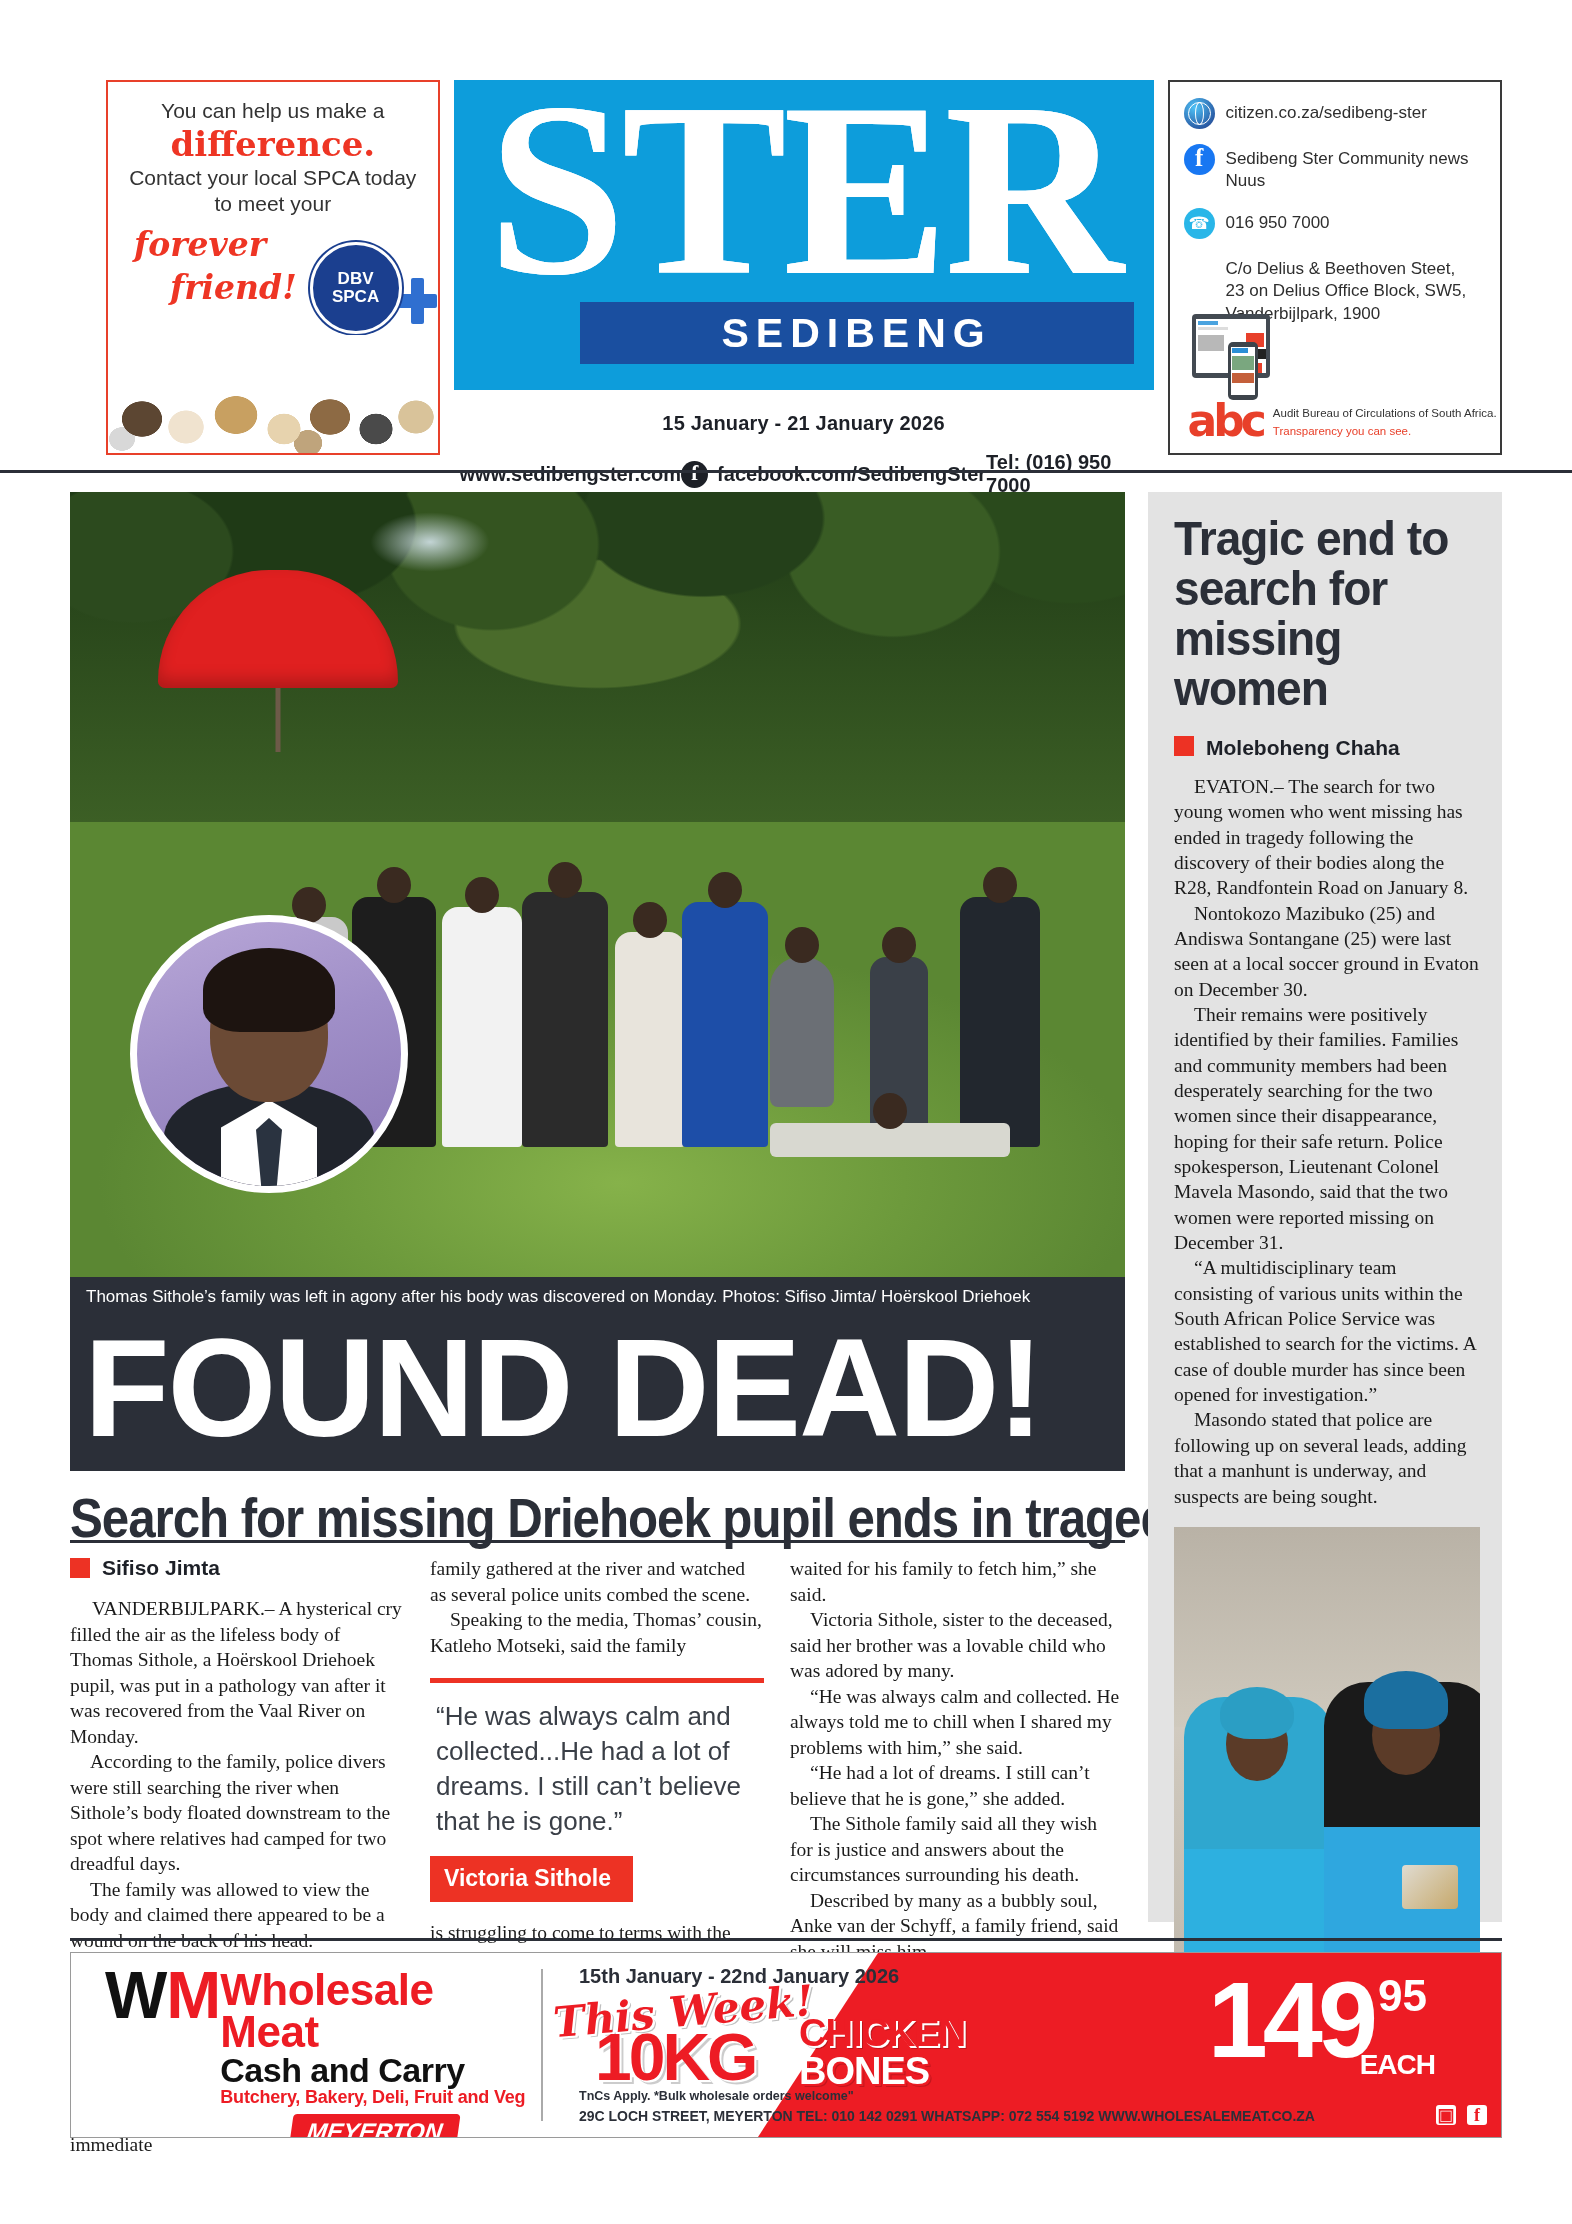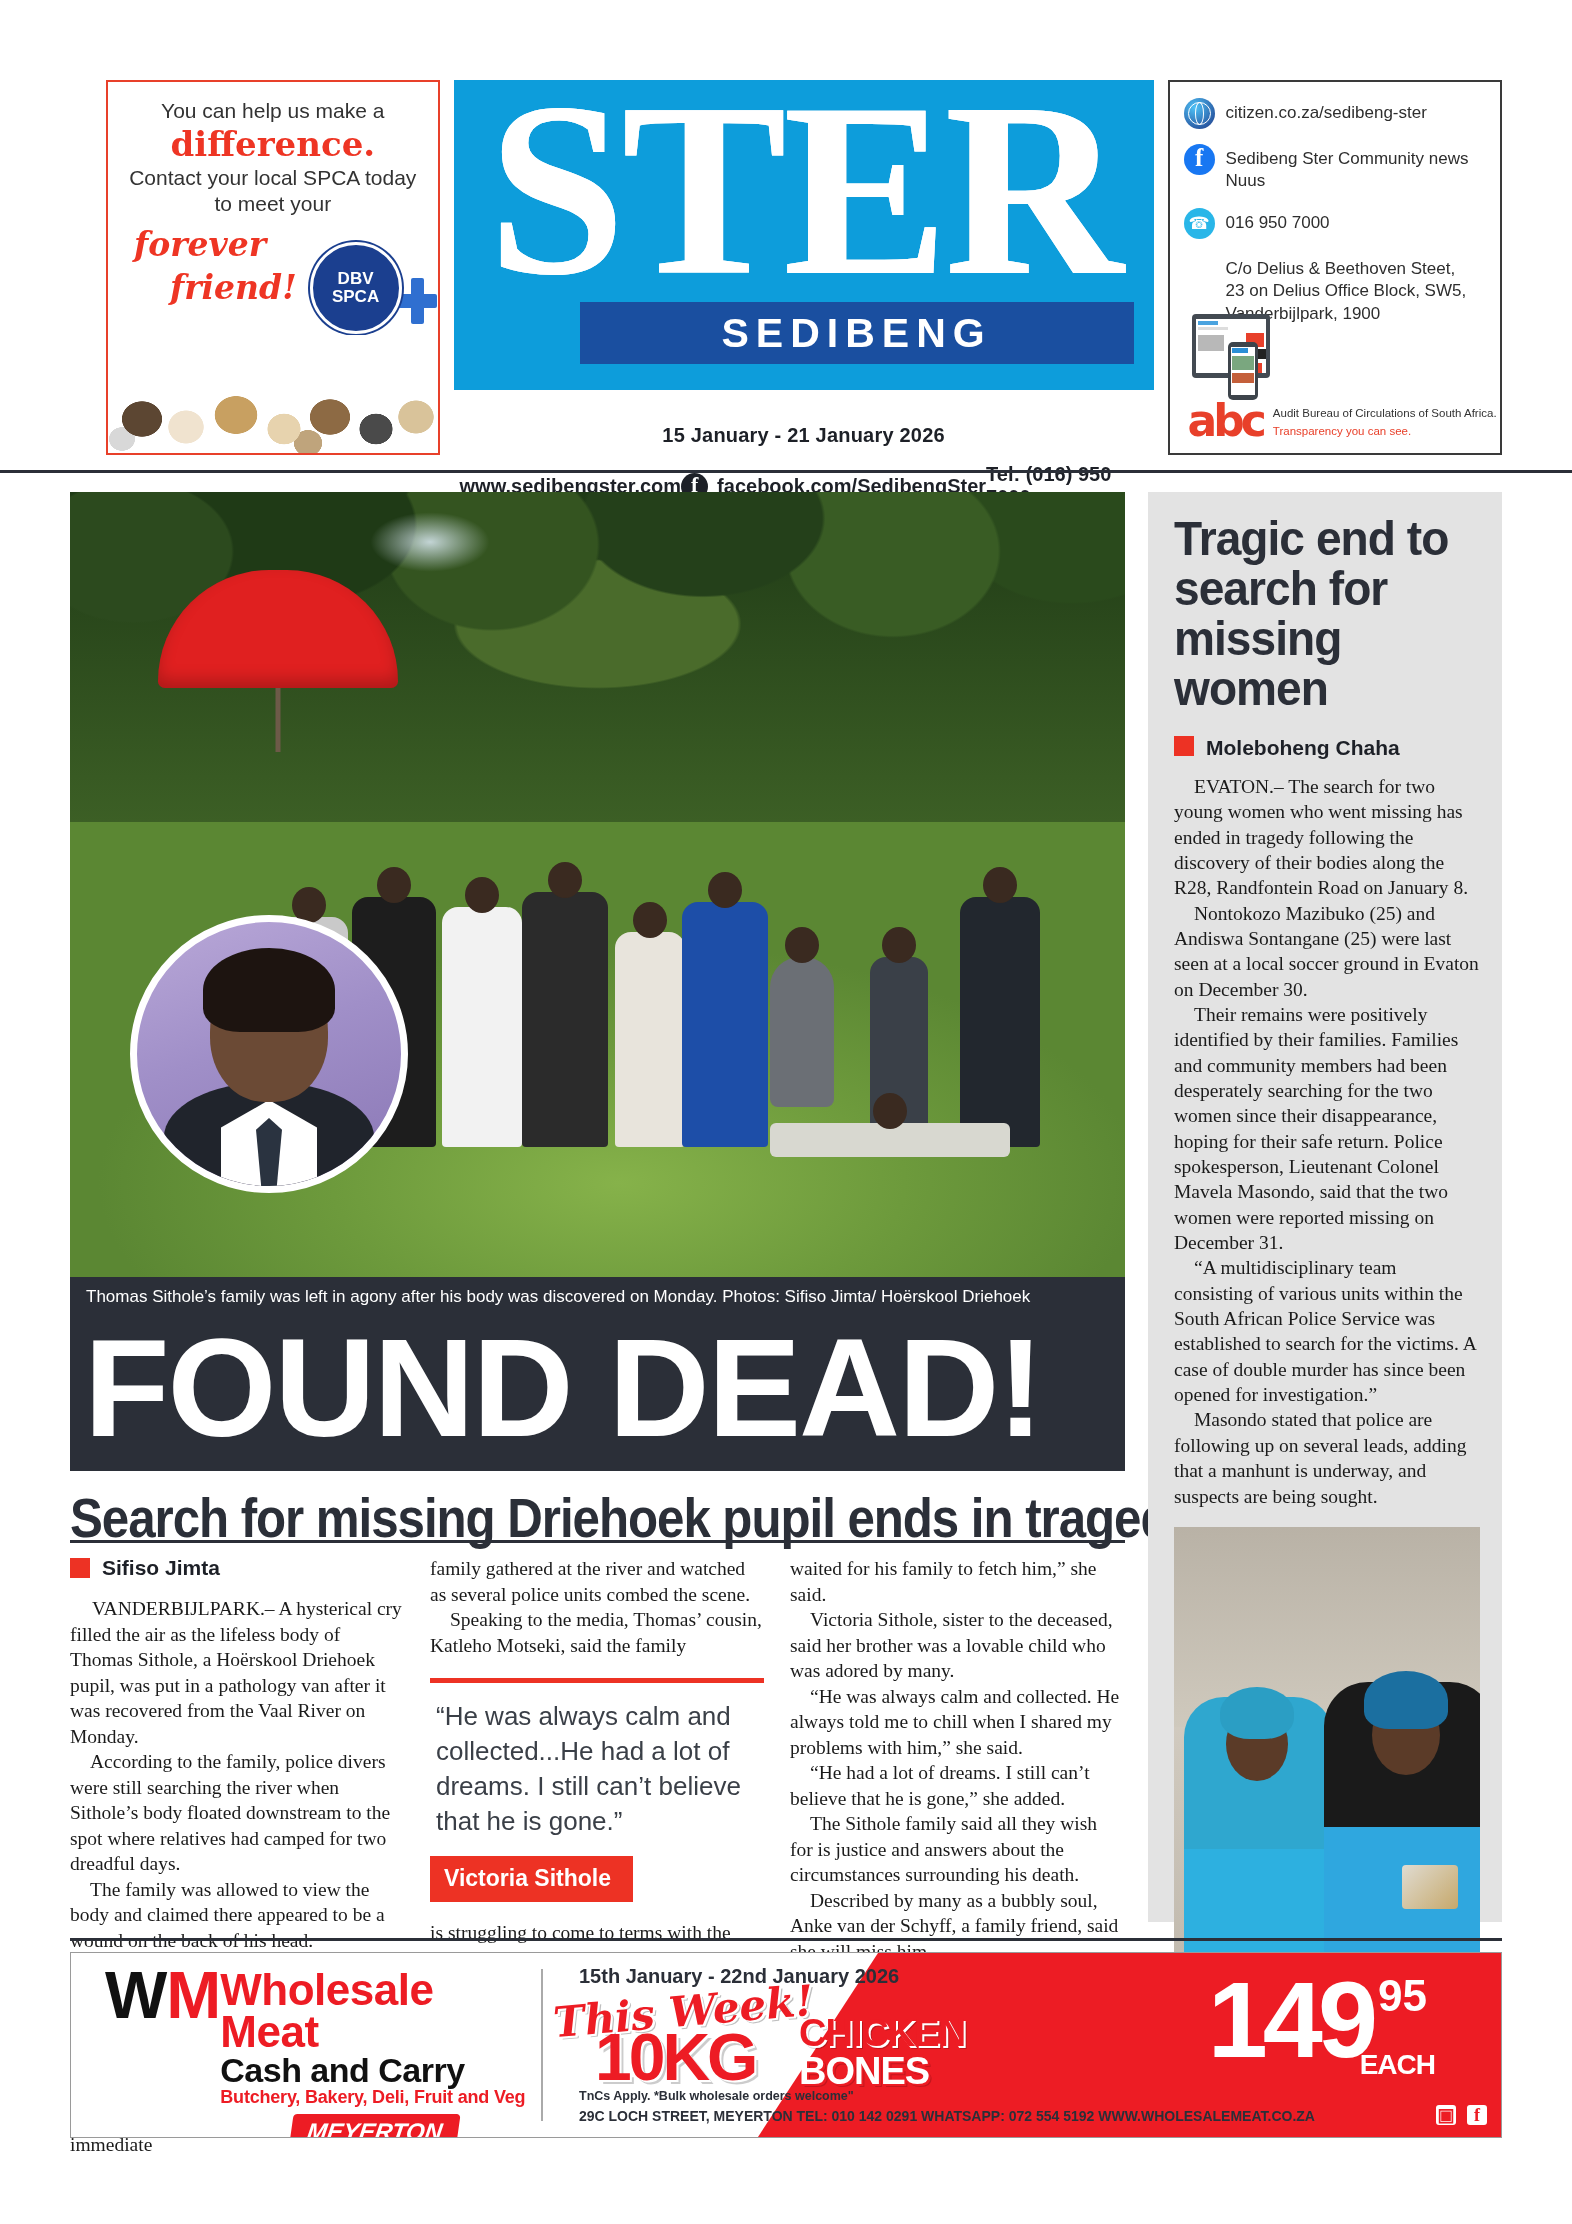--- a/index.html
+++ b/index.html
@@ -91,21 +91,21 @@
     position: absolute; left: 126px; right: 20px; bottom: 26px;
     height: 62px; background: #1a4fa0;
     display: flex; align-items: center; justify-content: center;
   }
   .ster-sub {
     color: #fff; font-weight: bold; font-size: 41px;
     letter-spacing: 7px;
   }
   .ster-date {
     text-align: center; font-weight: bold; font-size: 20px;
-    margin-top: 34px; color: #1d2027; letter-spacing: .2px;
+    margin-top: 22px; color: #1d2027; letter-spacing: .2px;
   }
   .ster-links {
     display: flex; align-items: center; justify-content: space-between;
     margin-top: 16px; padding: 0 6px;
     font-weight: bold; font-size: 20px; color: #1d2027;
   }
   .fb-inline { display: flex; align-items: center; gap: 9px; }
   .fb-circle {
     width: 27px; height: 27px; border-radius: 50%;
     background: #1d2027; color: #fff;

